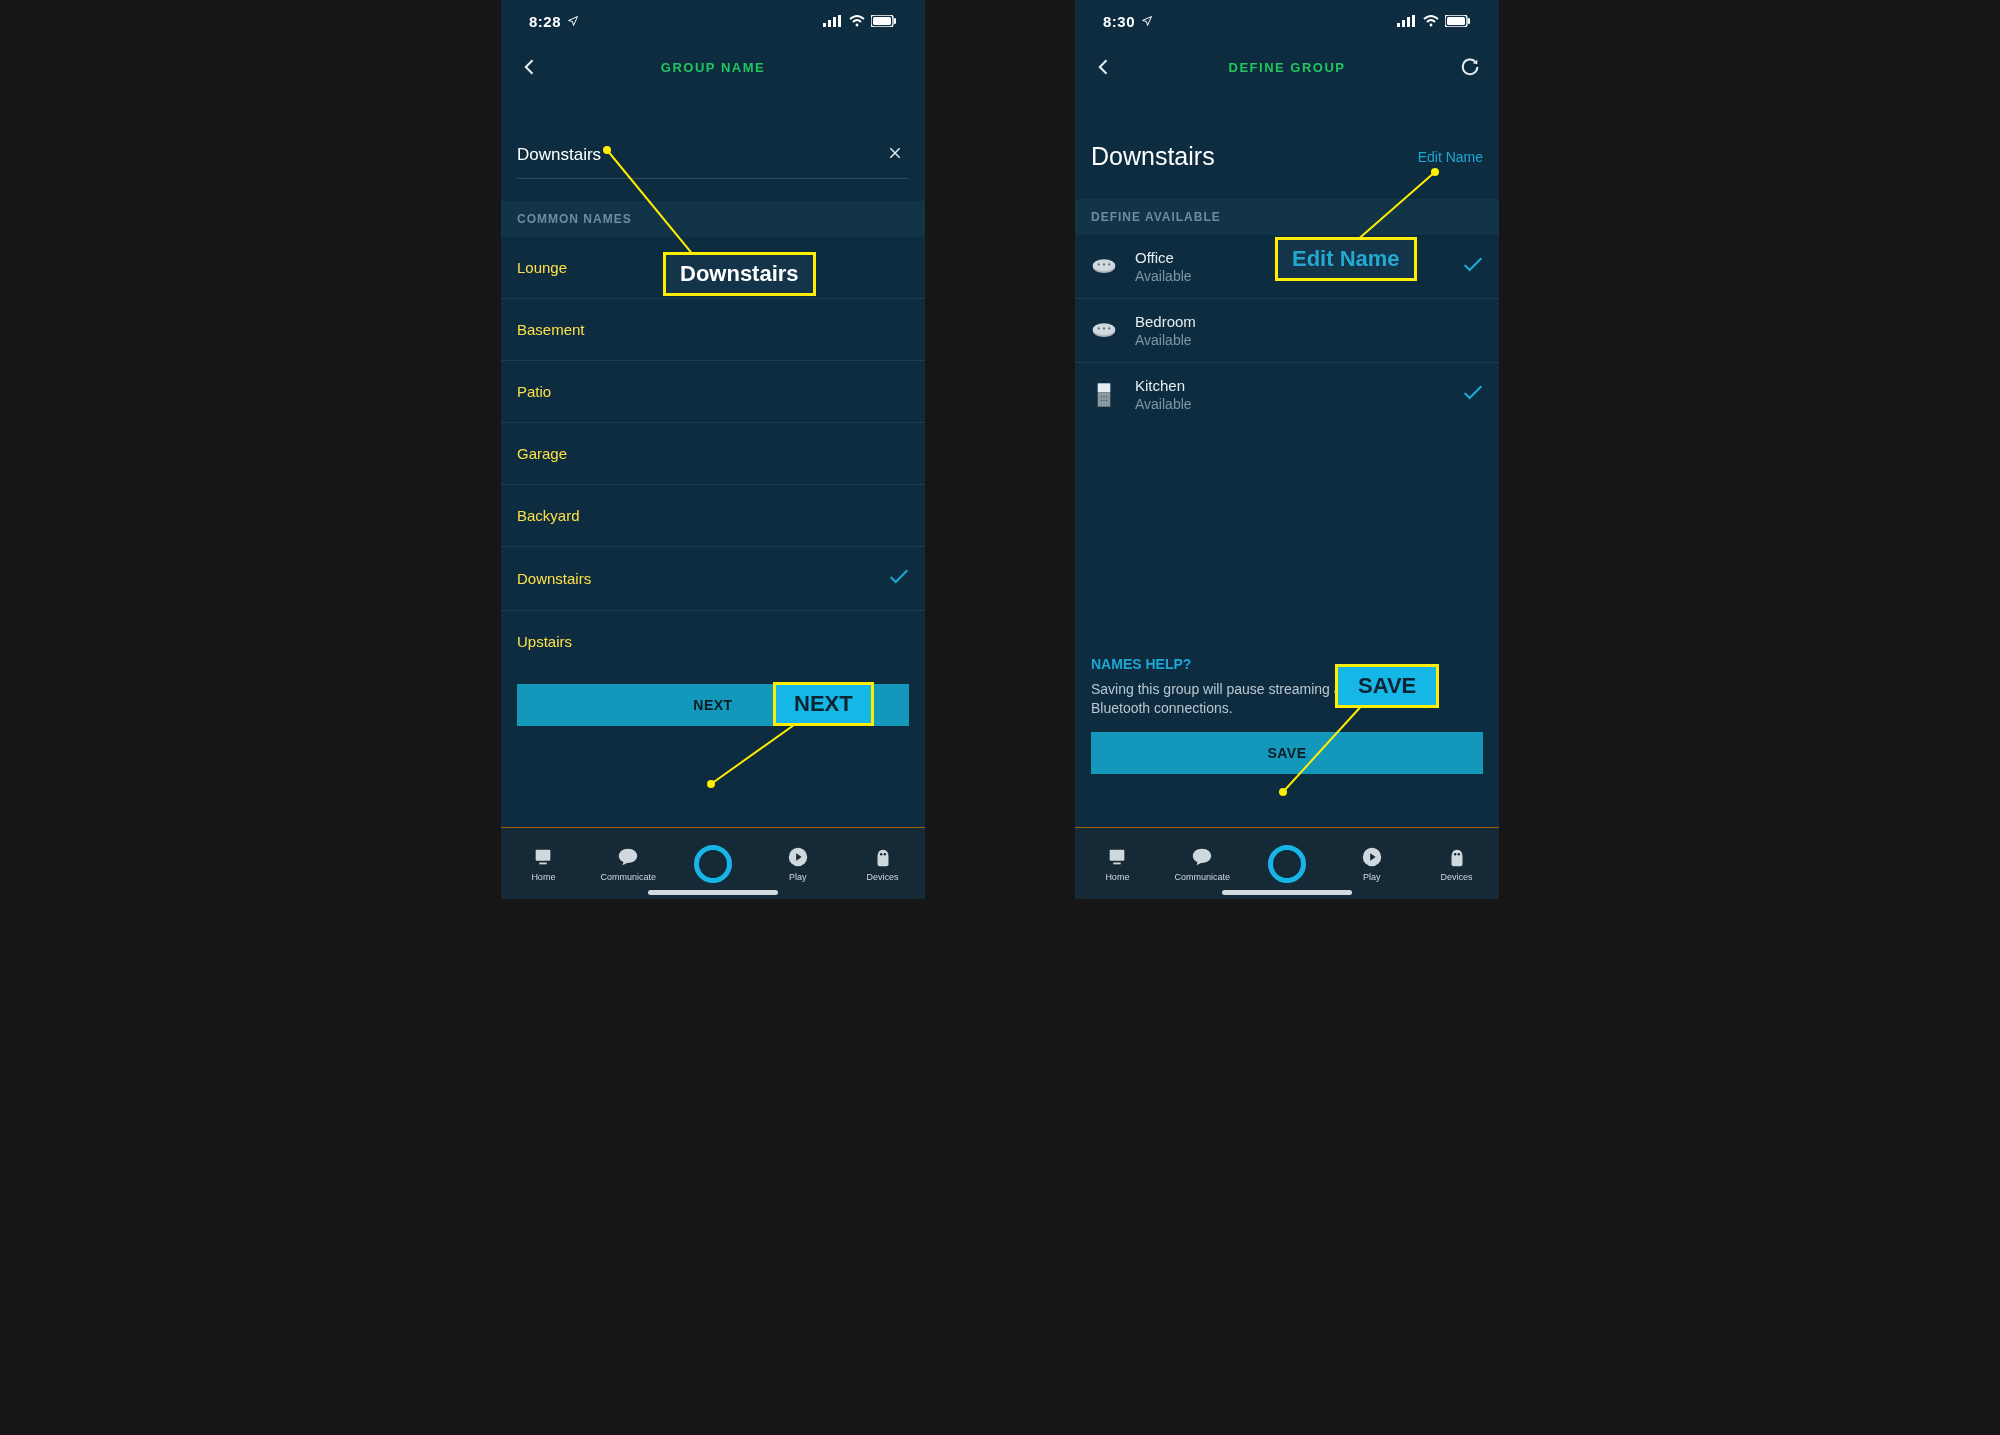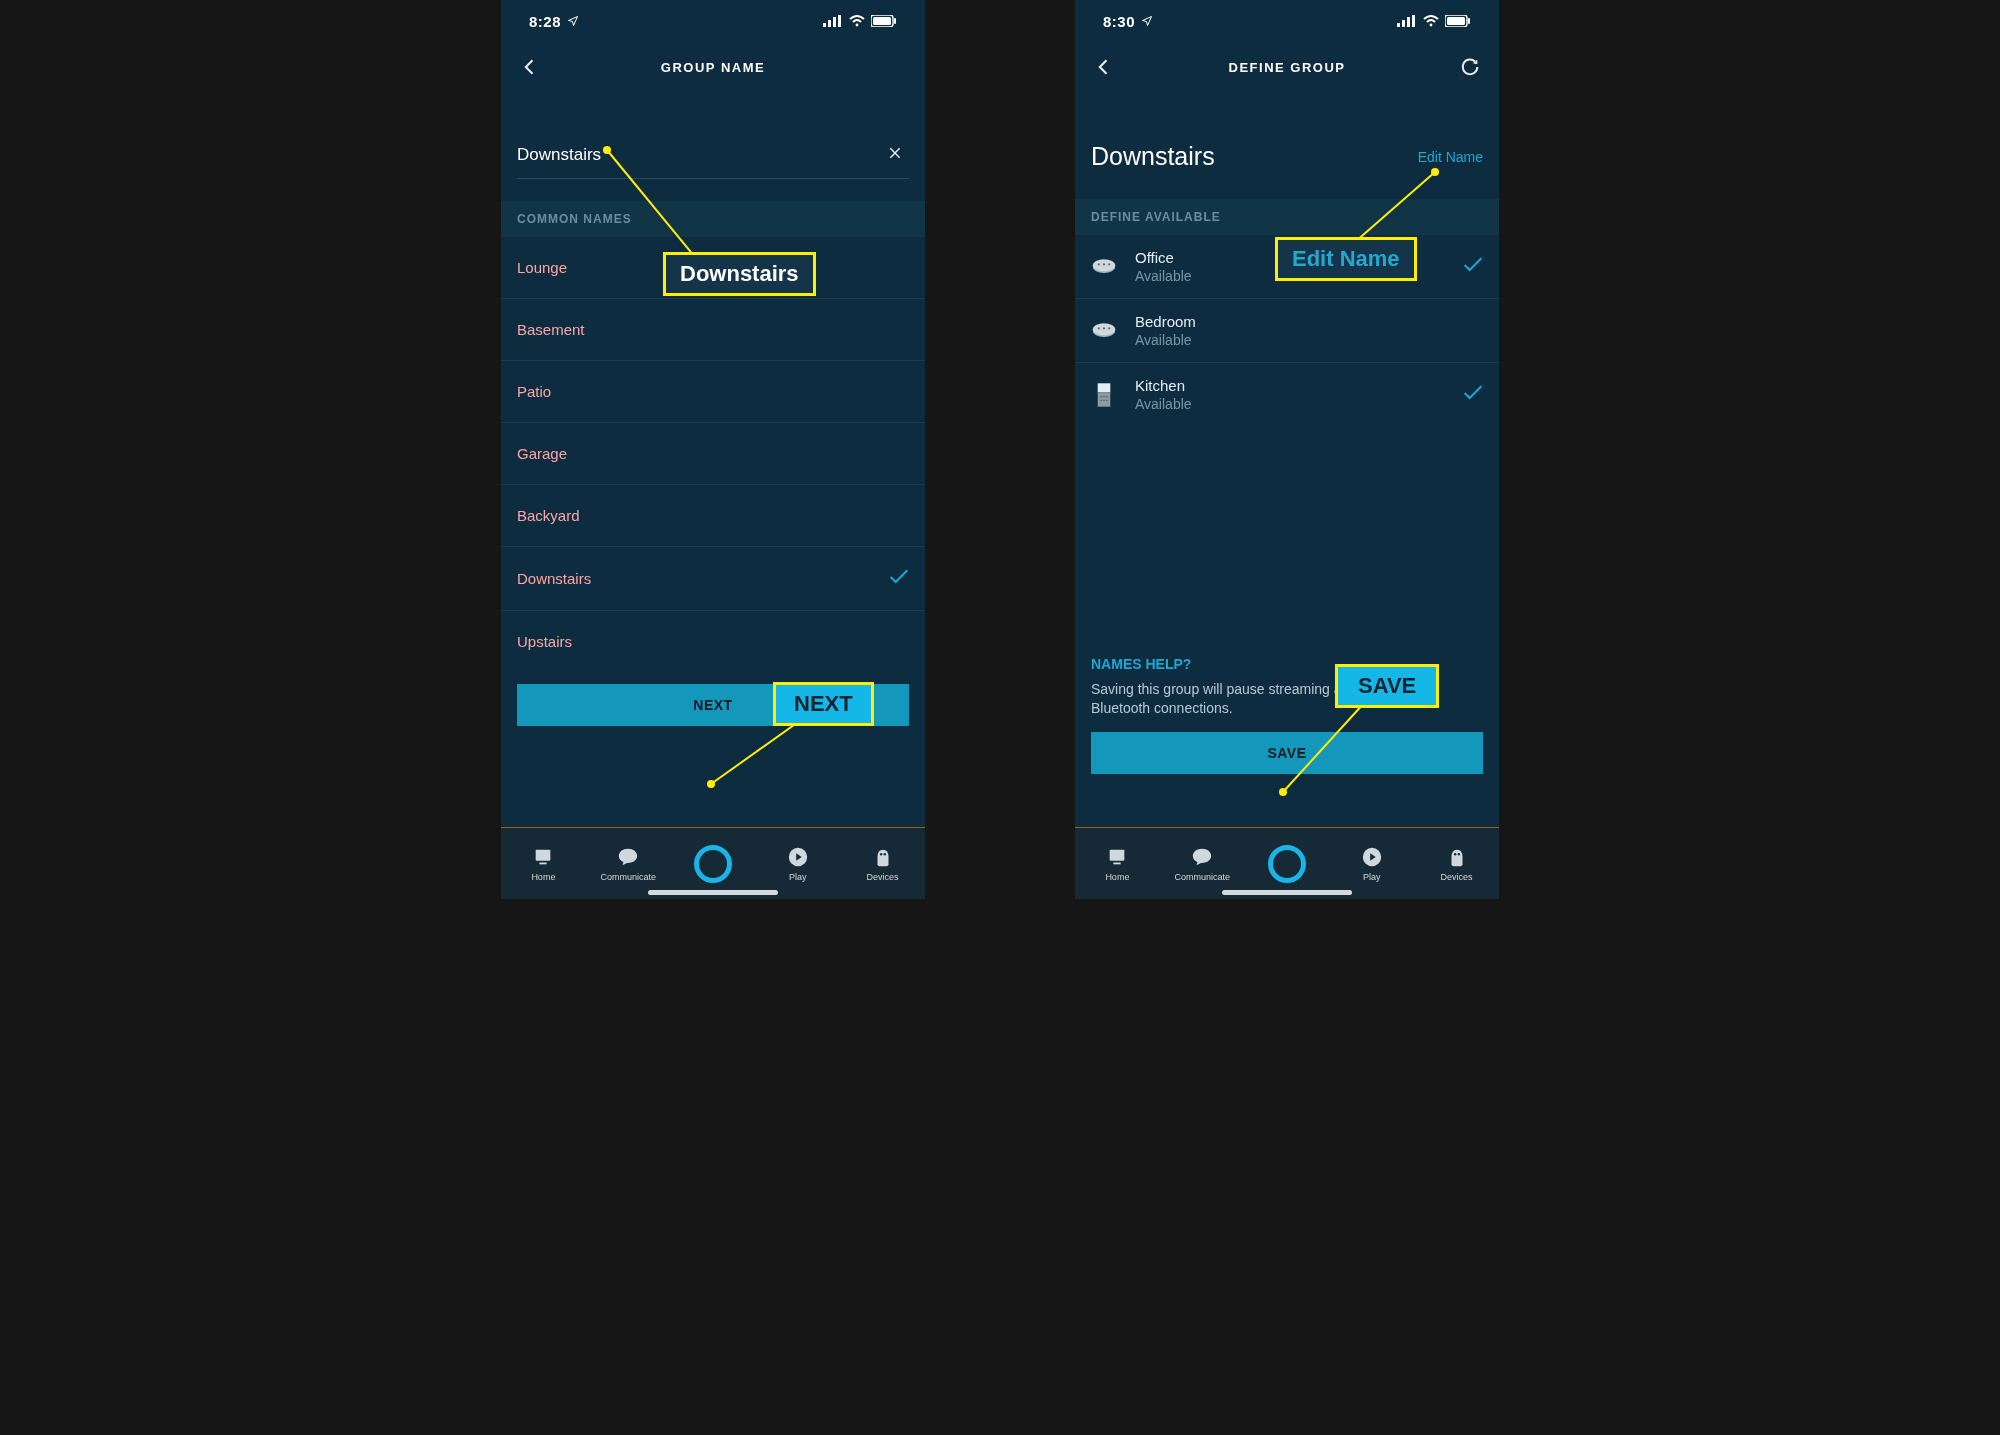--- a/index.html
+++ b/index.html
@@ -39,21 +39,21 @@
   .status-icons svg { height: 12px; }
   .nav-bar {
     height: 50px;
     display: flex;
     align-items: center;
     justify-content: center;
     position: relative;
     font-weight: 700;
     letter-spacing: 1.5px;
     font-size: 13px;
-    color: #ffffff;
+    color: #22c55e;
   }
   .nav-back {
     position: absolute;
     left: 14px;
     top: 50%;
     transform: translateY(-50%);
     width: 30px; height: 30px;
     display:flex; align-items:center; justify-content:center;
     color:#e6edf1;
   }
@@ -102,21 +102,21 @@
   .input-row .clear { font-size:19px; color:#e6edf1; padding:4px 6px; font-weight:300;}
   .section-label {
     margin-top:22px;
     background:#123447;
     padding:11px 16px;
     font-size:12px; font-weight:700; letter-spacing:1px;
     color:#6b8e9f;
   }
   .option {
     padding:22px 16px;
-    font-size:15px; color:#fca5a5;
+    font-size:15px; color:#fde047;
     border-bottom:1px solid #1c3d4f;
     display:flex; align-items:center; justify-content:space-between;
   }
   .option:first-of-type { border-top:none; }
   .check svg { width:20px; height:16px; }
   .primary-btn {
     margin: 12px 16px 16px 16px;
     background:#1398bc;
     color:#0c1a22;
     text-align:center;

